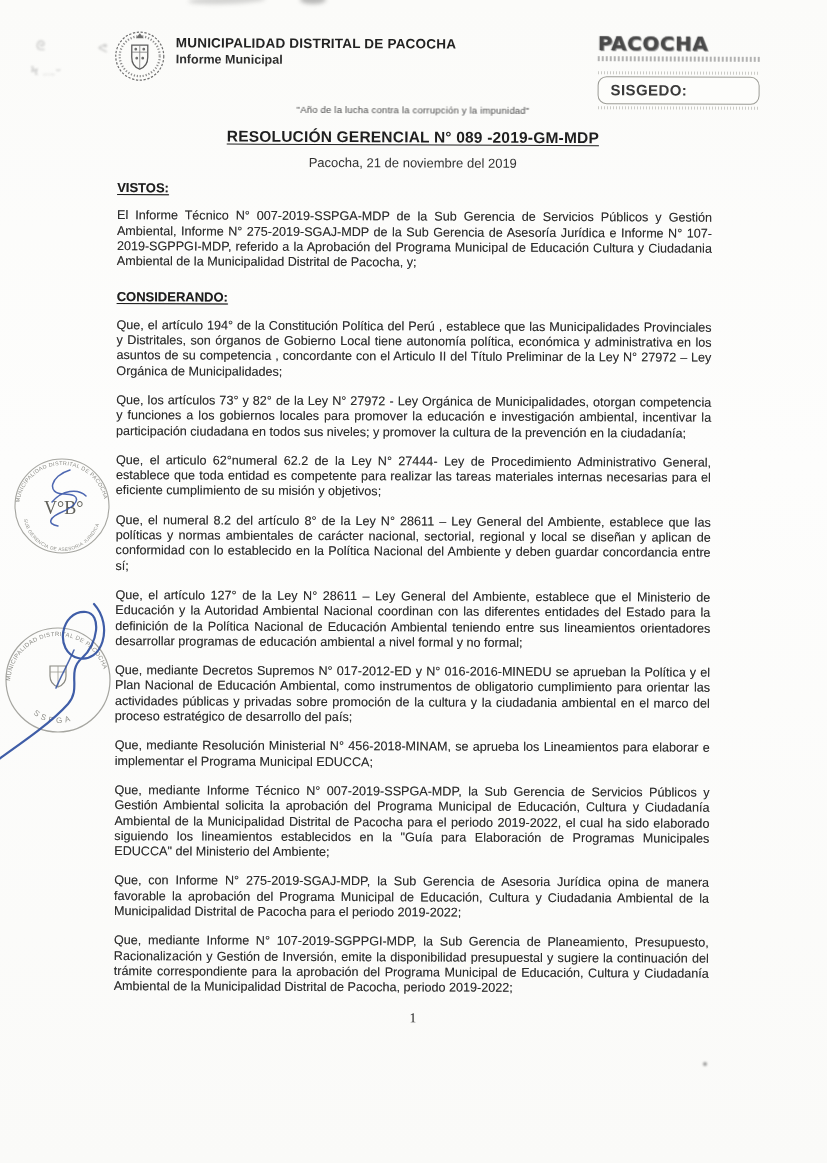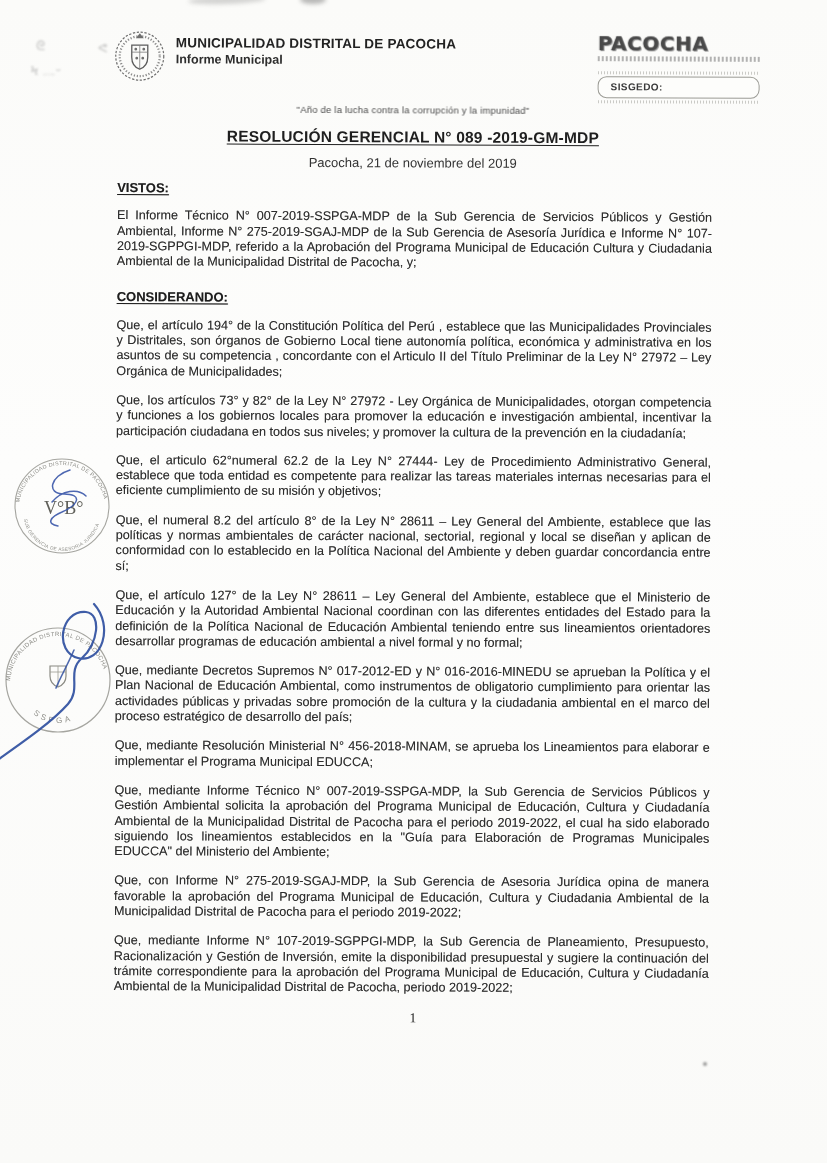--- a/index.html
+++ b/index.html
@@ -27,21 +27,21 @@
   .brand-tagline{
     margin-top:1px;height:5px;width:162px;
     background:repeating-linear-gradient(90deg,#9a9a9a 0 2px,transparent 2px 4px);
     filter:blur(.6px);opacity:.75;
   }
   .sisgedo-wrap{margin-top:10px;width:162px;}
   .sisgedo-dots{height:3px;background:repeating-linear-gradient(90deg,#b5b5b0 0 1px,transparent 1px 3px);opacity:.7;}
   .sisgedo-box{
     margin:2px 0;border:1px solid #9b9b95;border-radius:9px;
     padding:4px 10px 5px 12px;background:#fdfdfb;
-    font-size:10px;font-weight:bold;color:#3a3a3a;letter-spacing:.4px;
+    font-size:15px;font-weight:bold;color:#3a3a3a;letter-spacing:.4px;
   }
   .motto{position:absolute;left:0;top:104px;width:100%;text-align:center;
     font-size:9.5px;color:#4a4a4a;letter-spacing:.2px;filter:blur(.15px);}
   .title{position:absolute;left:0;top:128px;width:100%;text-align:center;
     font-size:15.5px;font-weight:bold;color:#1f1f1f;letter-spacing:.2px;}
   .title span{text-decoration:underline;text-underline-offset:2px;}
   .dateline{position:absolute;left:0;top:155px;width:100%;text-align:center;
     font-size:13px;color:#333;}
   
   .body-text{position:absolute;left:118px;top:181px;width:595px;

